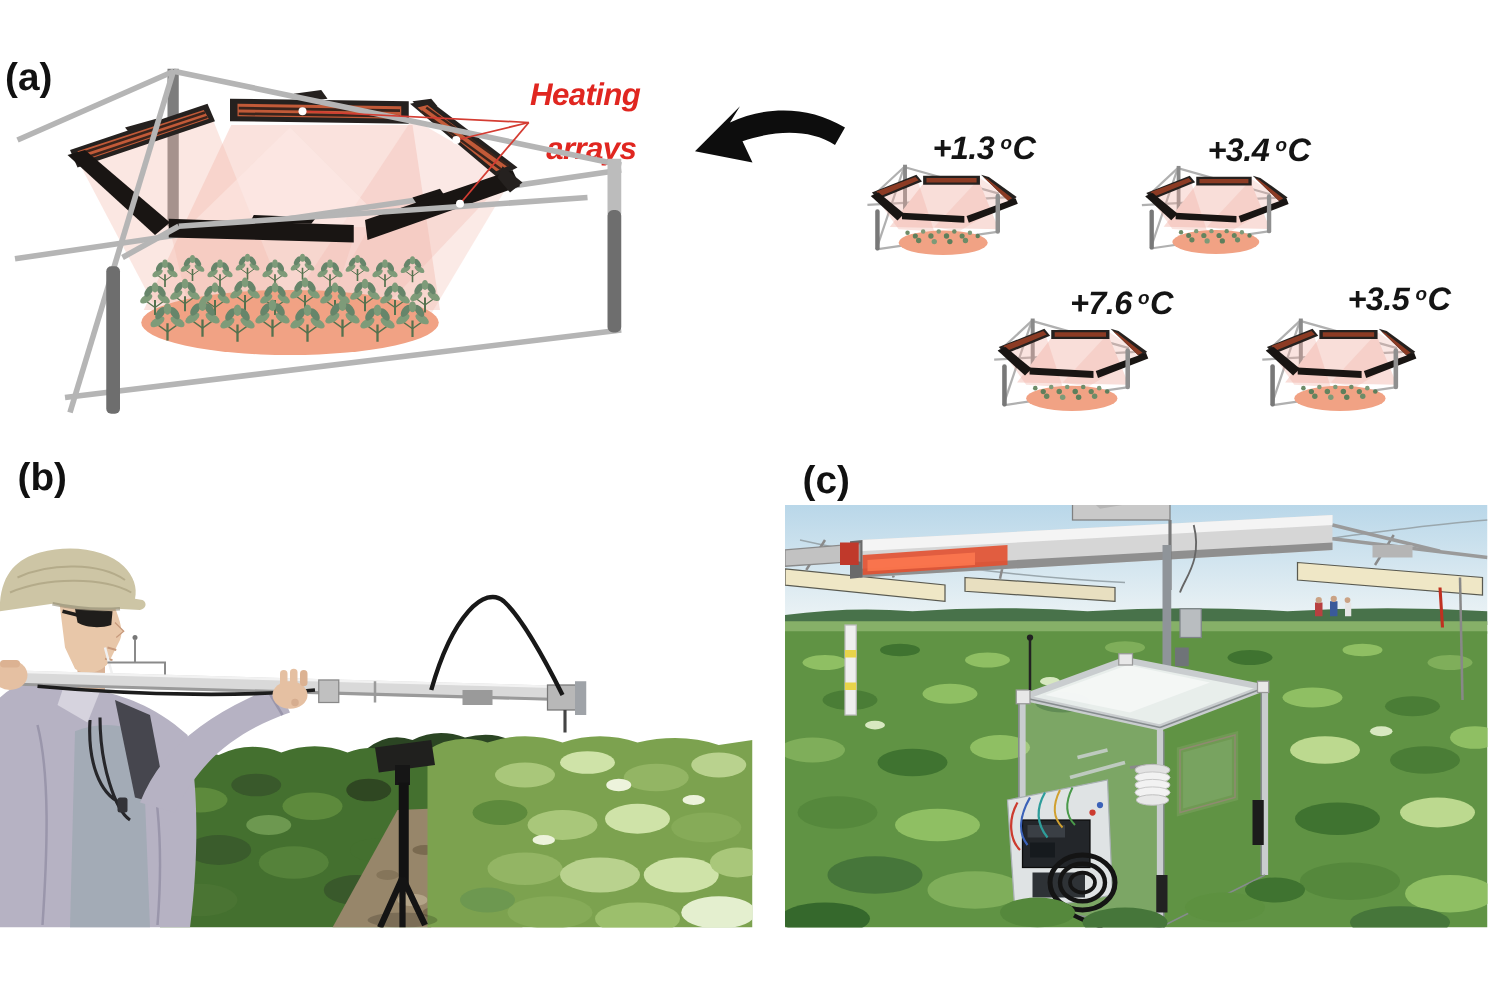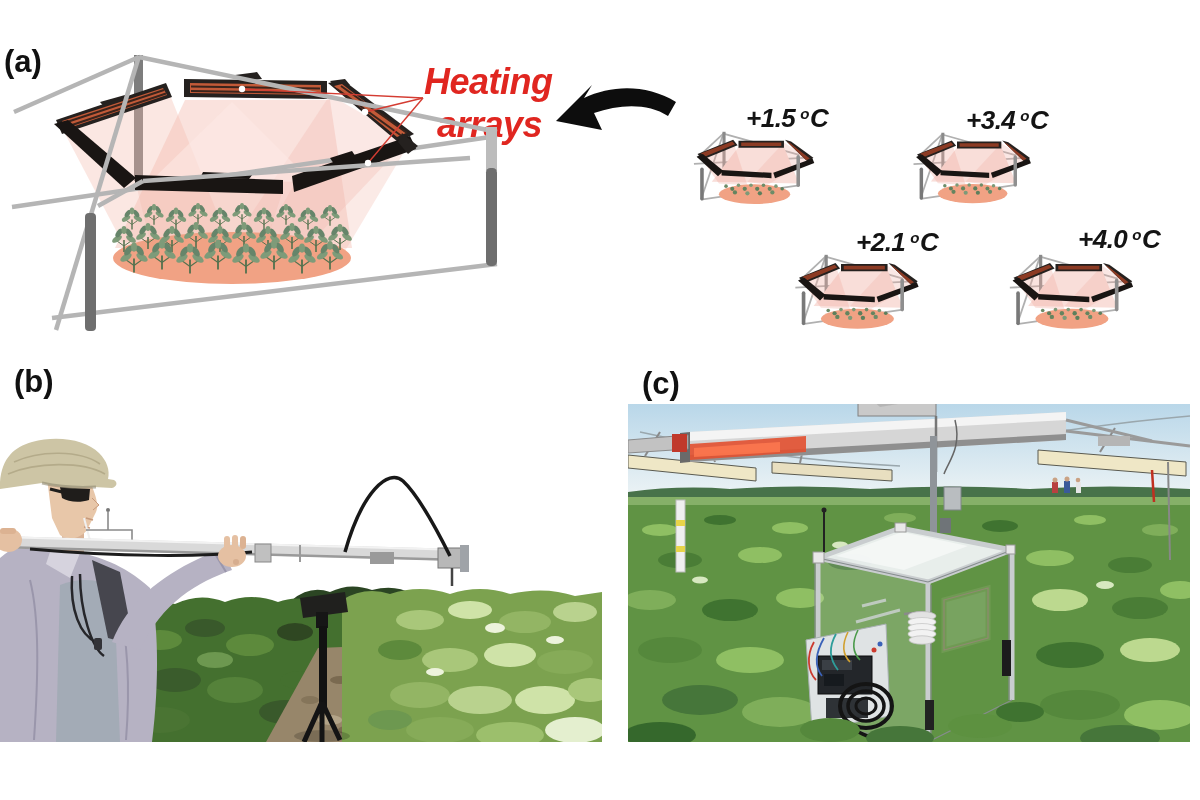--- a/index.html
+++ b/index.html
@@ -1,38 +1,38 @@
 <!DOCTYPE html>
 <html><head>
 <meta charset="utf-8">
 <style>
   html,body{margin:0;padding:0;background:#ffffff;}
   body{width:1200px;height:800px;overflow:hidden;position:relative;
        font-family:"Liberation Sans", sans-serif;}
   .abs{position:absolute;}
   .plabel{position:absolute;font-weight:700;font-size:31px;color:#111;line-height:1;}
-  .red-ann{position:absolute;font-weight:700;font-style:italic;font-size:36px;line-height:1;letter-spacing:-0.5px;}
+  .red-ann{position:absolute;font-weight:700;font-style:italic;font-size:25px;line-height:1;letter-spacing:-0.5px;}
   .temp{position:absolute;font-weight:700;font-style:italic;font-size:26px;color:#141414;line-height:1;letter-spacing:-0.5px;white-space:nowrap;}
   .temp .deg{font-size:58%;position:relative;top:-0.55em;margin:0 1px 0 5px;}
   svg{display:block;}
 </style>
 </head>
 <body>
 
 <span class="plabel" style="left:4px;top:46px;">(a)</span>
 <span class="plabel" style="left:14px;top:366px;">(b)</span>
 <span class="plabel" style="left:642px;top:368px;">(c)</span>
 
 <span class="red-ann" style="left:424px;top:64px;color:#e02620;">Heating</span>
 <span class="red-ann" style="left:437px;top:107px;color:#e02620;">arrays</span>
 
-<span class="temp" style="left:746px;top:105px;"><span>+1.5</span><span class="deg">o</span><span>C</span></span>
+<span class="temp" style="left:746px;top:105px;"><span>+1.3</span><span class="deg">o</span><span>C</span></span>
 <span class="temp" style="left:966px;top:107px;"><span>+3.4</span><span class="deg">o</span><span>C</span></span>
-<span class="temp" style="left:856px;top:229px;"><span>+2.1</span><span class="deg">o</span><span>C</span></span>
-<span class="temp" style="left:1078px;top:226px;"><span>+4.0</span><span class="deg">o</span><span>C</span></span>
+<span class="temp" style="left:856px;top:229px;"><span>+7.6</span><span class="deg">o</span><span>C</span></span>
+<span class="temp" style="left:1078px;top:226px;"><span>+3.5</span><span class="deg">o</span><span>C</span></span>
 
 <svg class="abs" style="left:0;top:40px;" width="1200" height="310" viewBox="0 40 1200 310">
   <defs>
     <g id="plantBig">
       <path d="M0,16 L0,4" stroke="#55724f" stroke-width="1.6" fill="none"></path>
       <path d="M0,10 L-7,5 M0,10 L7,5" stroke="#55724f" stroke-width="1" fill="none"></path>
       <ellipse cx="-7" cy="3" rx="5.5" ry="2.8" fill="#7e9b79" transform="rotate(-32 -7 3)"></ellipse>
       <ellipse cx="7" cy="3" rx="5.5" ry="2.8" fill="#7e9b79" transform="rotate(32 7 3)"></ellipse>
       <ellipse cx="-5" cy="-3" rx="5" ry="2.6" fill="#66856a" transform="rotate(-55 -5 -3)"></ellipse>
       <ellipse cx="5" cy="-3" rx="5" ry="2.6" fill="#66856a" transform="rotate(55 5 -3)"></ellipse>

